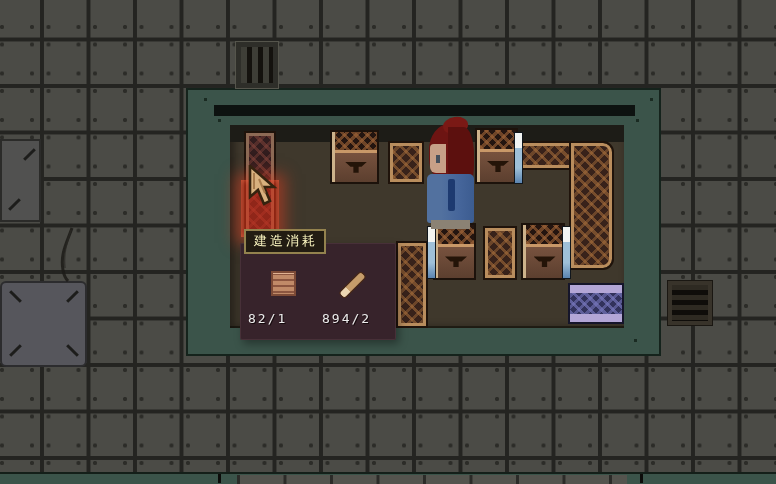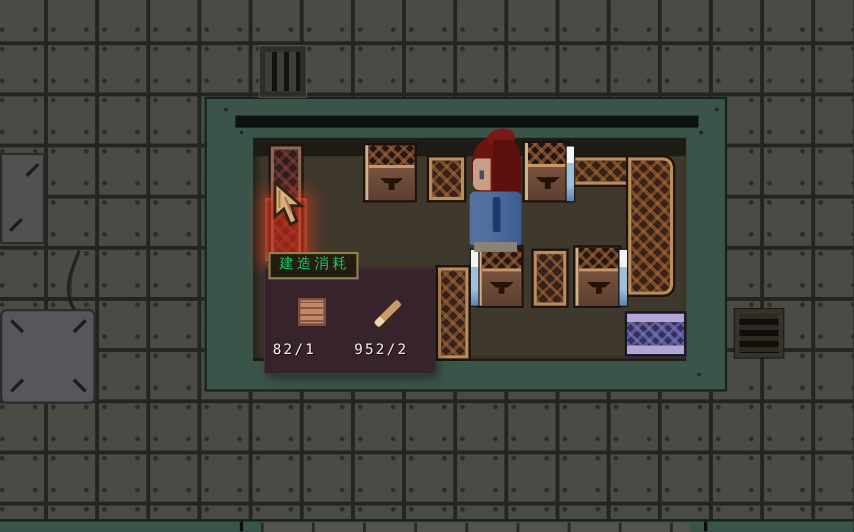--- a/index.html
+++ b/index.html
@@ -67,21 +67,21 @@
     background-image:
       repeating-linear-gradient(45deg,rgba(120,120,190,.65) 0 3px,transparent 3px 8px),
       repeating-linear-gradient(-45deg,rgba(120,120,190,.55) 0 3px,transparent 3px 8px);}
   
   .char{left:426px;top:117px;width:50px;height:112px;z-index:8;}
   .char div{position:absolute;}
   
   .tip-panel{left:240px;top:243px;width:156px;height:97px;background:#37232b;z-index:49;
     border-radius:2px;box-shadow:inset 0 0 0 1px rgba(170,130,140,.14),3px 4px 8px rgba(0,0,0,.35);}
   .tip-badge{left:244px;top:229px;z-index:50;background:#221c12;border:2px solid #93824e;
-    color:#22c55e;font-size:13px;letter-spacing:3px;padding:2px 6px 3px 8px;line-height:1.2;}
+    color:#fef9c3;font-size:13px;letter-spacing:3px;padding:2px 6px 3px 8px;line-height:1.2;}
   .cost-label{position:absolute;top:68px;color:#ececec;font-family:"DejaVu Sans Mono","Liberation Mono",monospace;
     font-size:13px;letter-spacing:2px;text-align:left;text-shadow:1px 1px 0 #14090c;}
   .plank{position:absolute;left:31px;top:28px;width:25px;height:25px;background:#c08a68;
     border:2px solid #7c4a36;box-shadow:inset 0 1px 0 #e0b292;
     background-image:repeating-linear-gradient(180deg,rgba(96,42,30,.55) 0 2px,transparent 2px 6px);}
   .stick{position:absolute;left:108px;top:26px;width:9px;height:32px;transform:rotate(45deg);
     background:linear-gradient(180deg,#c59c6a 0 72%,#ecd6b2 72%);border:1px solid #4a2a16;border-radius:4px;}
   
   .bottom-structure{left:0;top:472px;width:776px;height:12px;background:#3b544a;
     border-top:2px solid #141f19;z-index:3;}
@@ -180,21 +180,21 @@
   <svg class="abs" style="left:247px;top:165px;z-index:40;" width="34" height="44" viewBox="0 0 17 22">
     <polygon points="1.5,0.5 1.5,16 5.5,12.5 8.5,19.5 11.5,18 8.5,11 13.5,11" fill="#d8b17e" stroke="#35230f" stroke-width="1.3"></polygon>
     <line x1="3.5" y1="4" x2="3.5" y2="12" stroke="#a87c4c" stroke-width="1"></line>
     <line x1="6" y1="7" x2="9" y2="14" stroke="#a87c4c" stroke-width="1"></line>
   </svg>
 
   <div class="abs tip-panel">
     <div class="plank"></div>
     <div class="stick"></div>
     <div class="cost-label" style="left:8px;width:66px;">82/1</div>
-    <div class="cost-label" style="left:82px;width:68px;">952/2</div>
+    <div class="cost-label" style="left:82px;width:68px;">894/2</div>
   </div>
   <div class="abs tip-badge">建造消耗</div>
 
   <div class="abs bottom-structure">
     <div class="abs bottom-tiles"></div>
   </div>
   <div class="abs tick" style="left:218px;top:474px;"></div>
   <div class="abs tick" style="left:640px;top:474px;"></div>
 
 </div>

